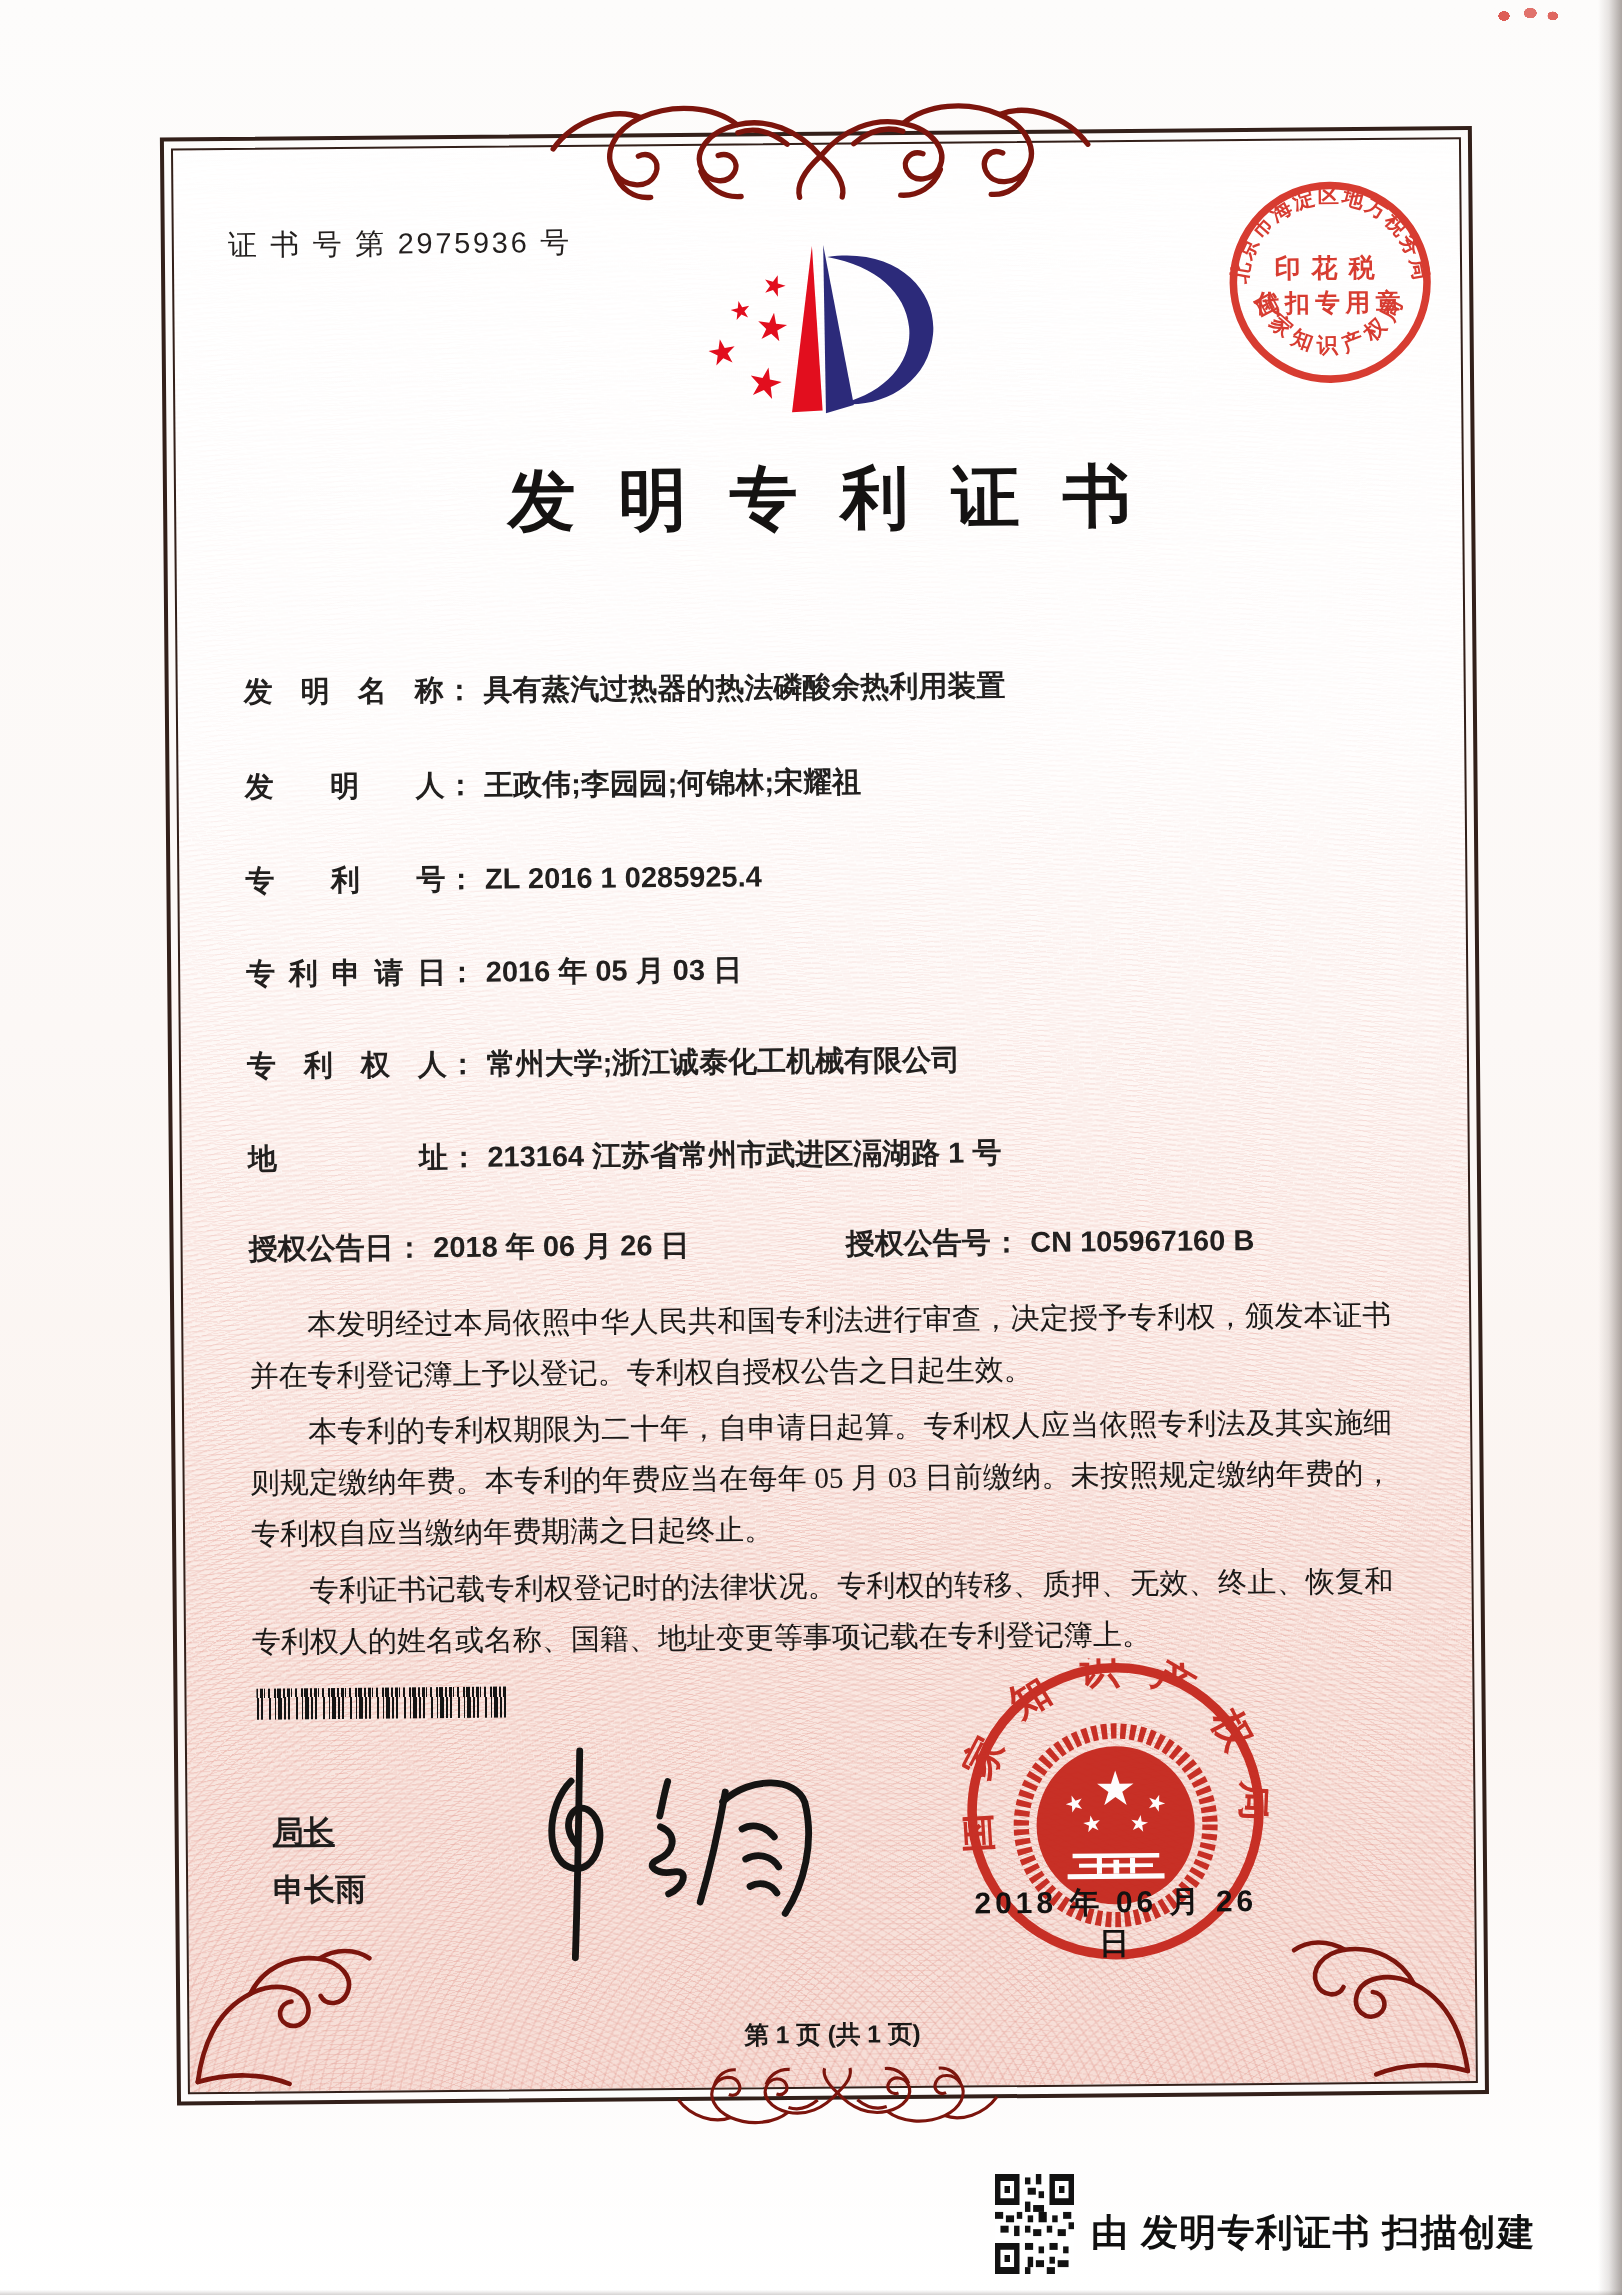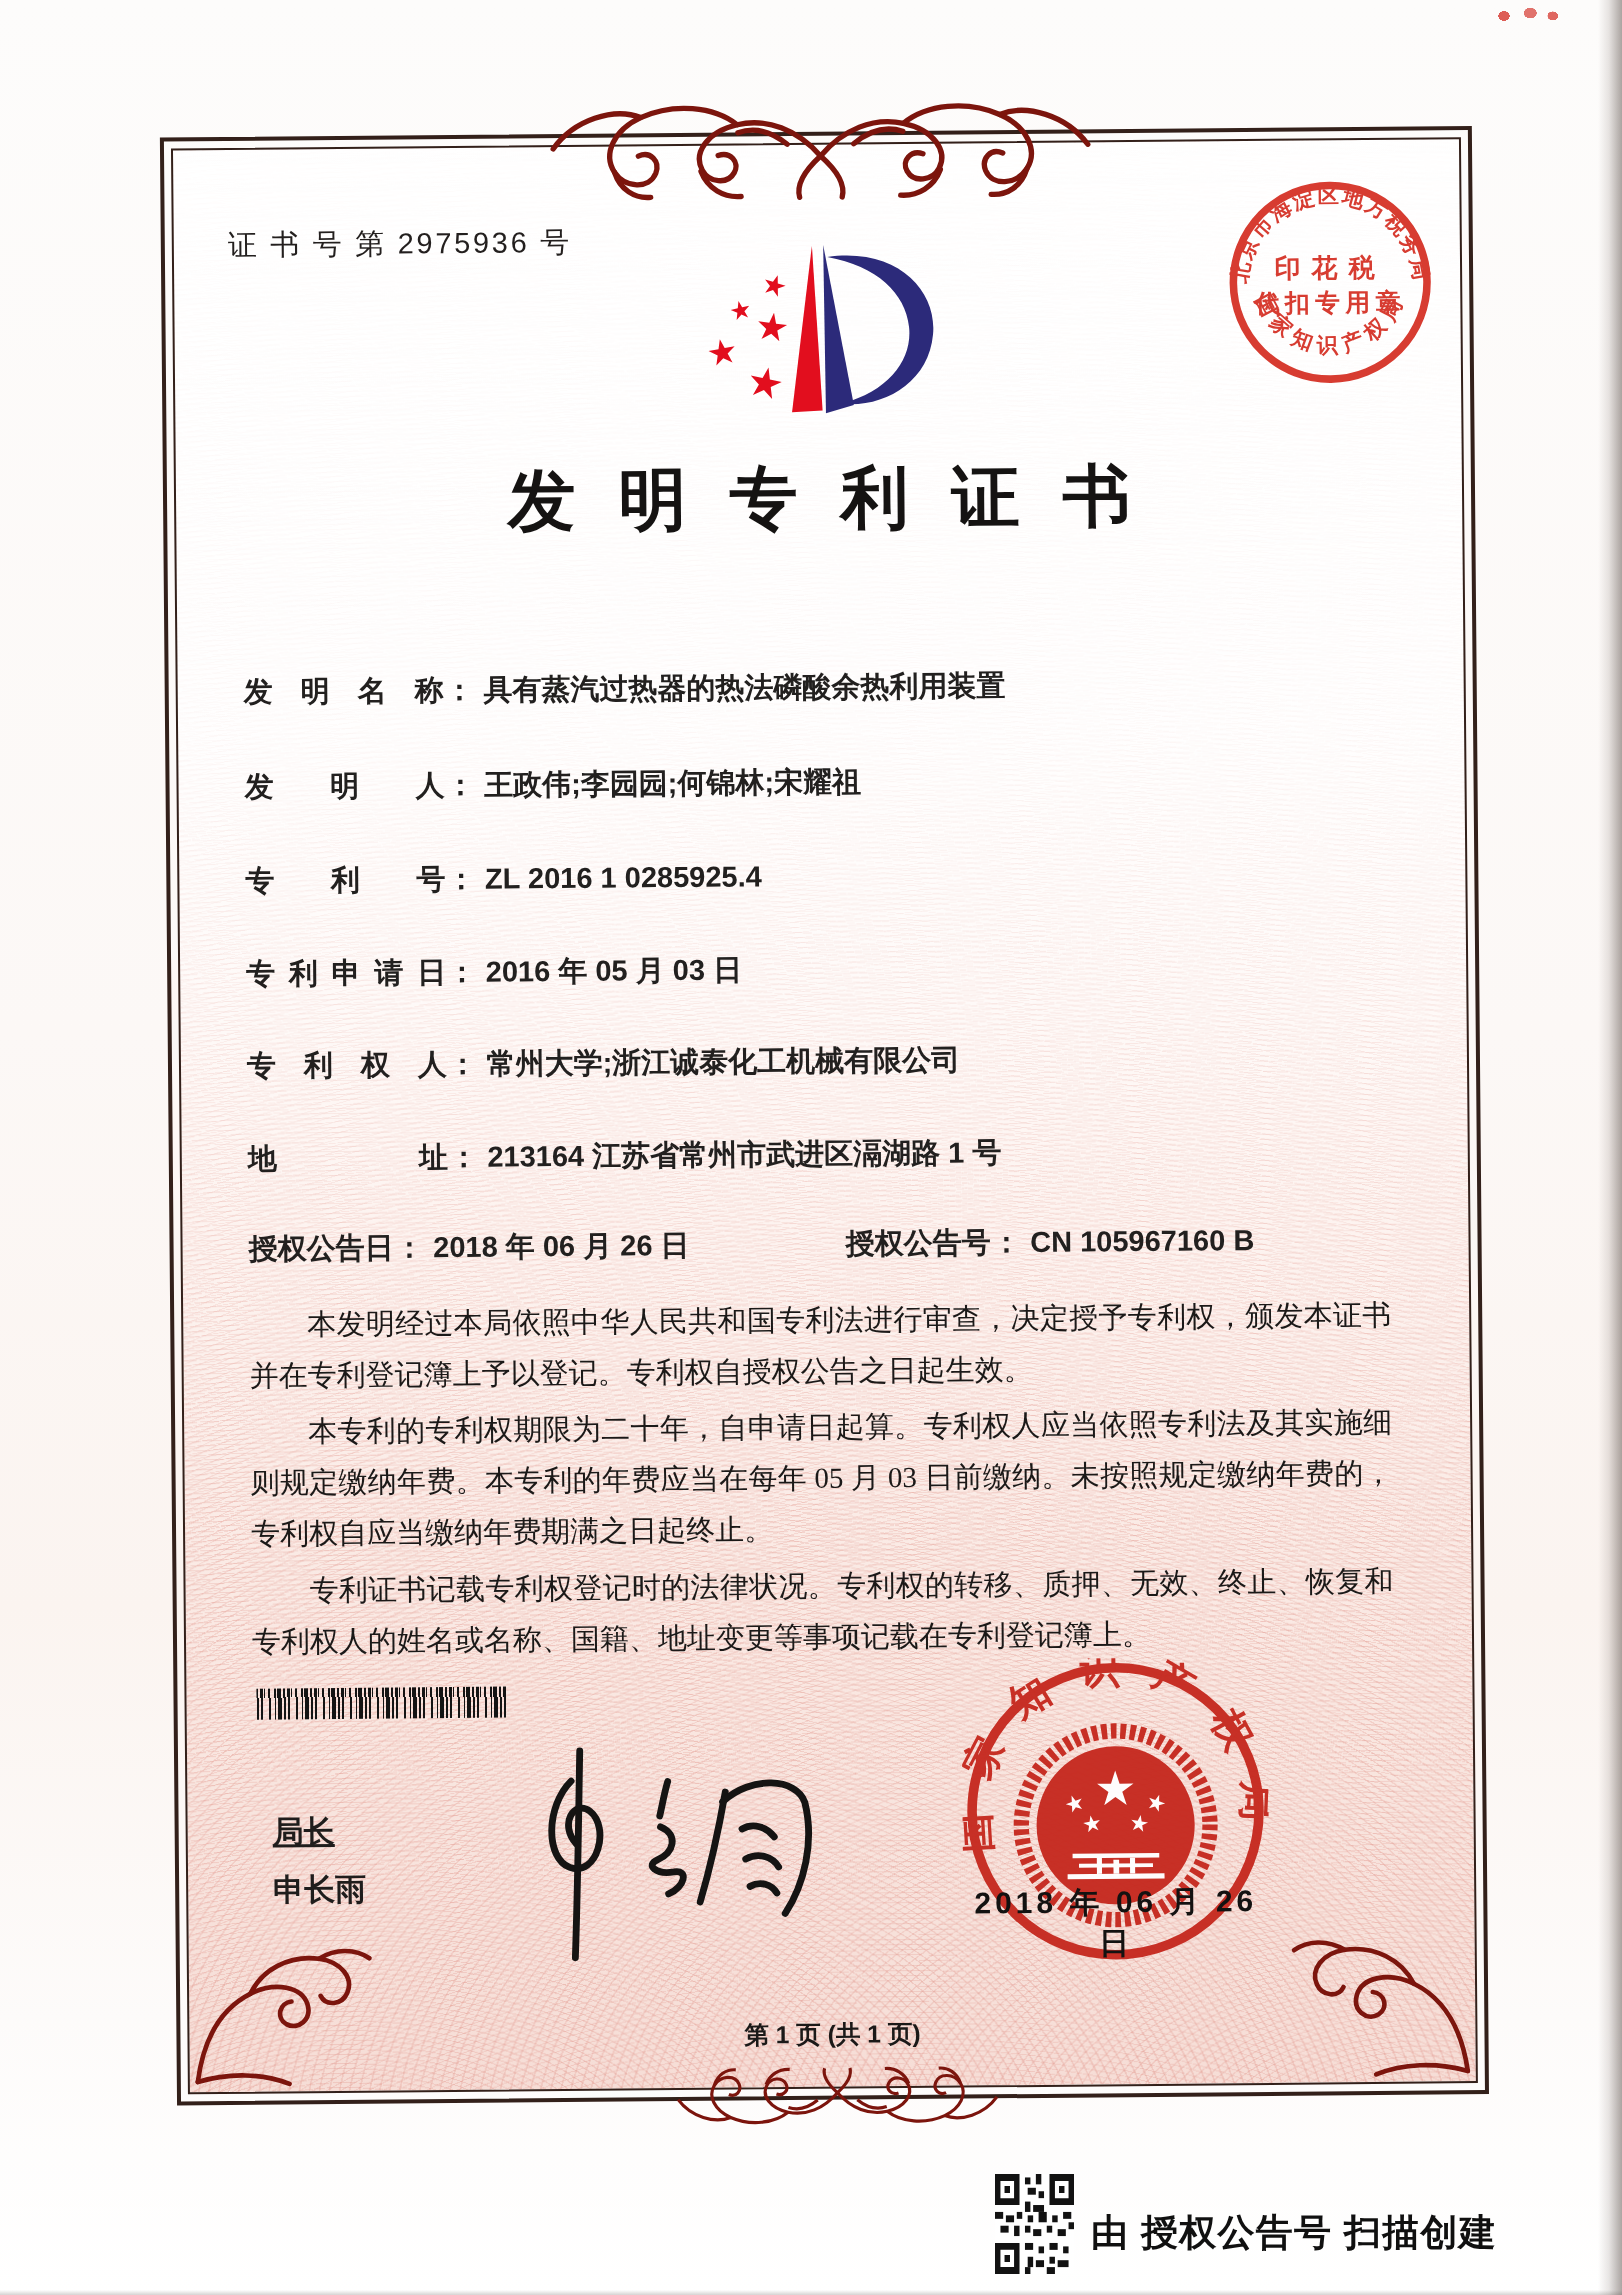--- a/index.html
+++ b/index.html
@@ -263,14 +263,14 @@
     <rect x="20" y="20" width="3" height="2"></rect>
       <rect x="25" y="21" width="2" height="2"></rect>
     <rect x="12" y="24" width="2" height="3"></rect>
       <rect x="15" y="25" width="3" height="2"></rect>
     <rect x="20" y="24" width="2" height="2"></rect>
       <rect x="23" y="25" width="4" height="2"></rect>
     <rect x="11" y="27" width="2" height="2"></rect>
       <rect x="19" y="27" width="3" height="2"></rect>
   </g>
 </svg>
-<div id="scanner-credit">由 授权公告号 扫描创建</div>
+<div id="scanner-credit">由 发明专利证书 扫描创建</div>
 
 
 </body></html>

